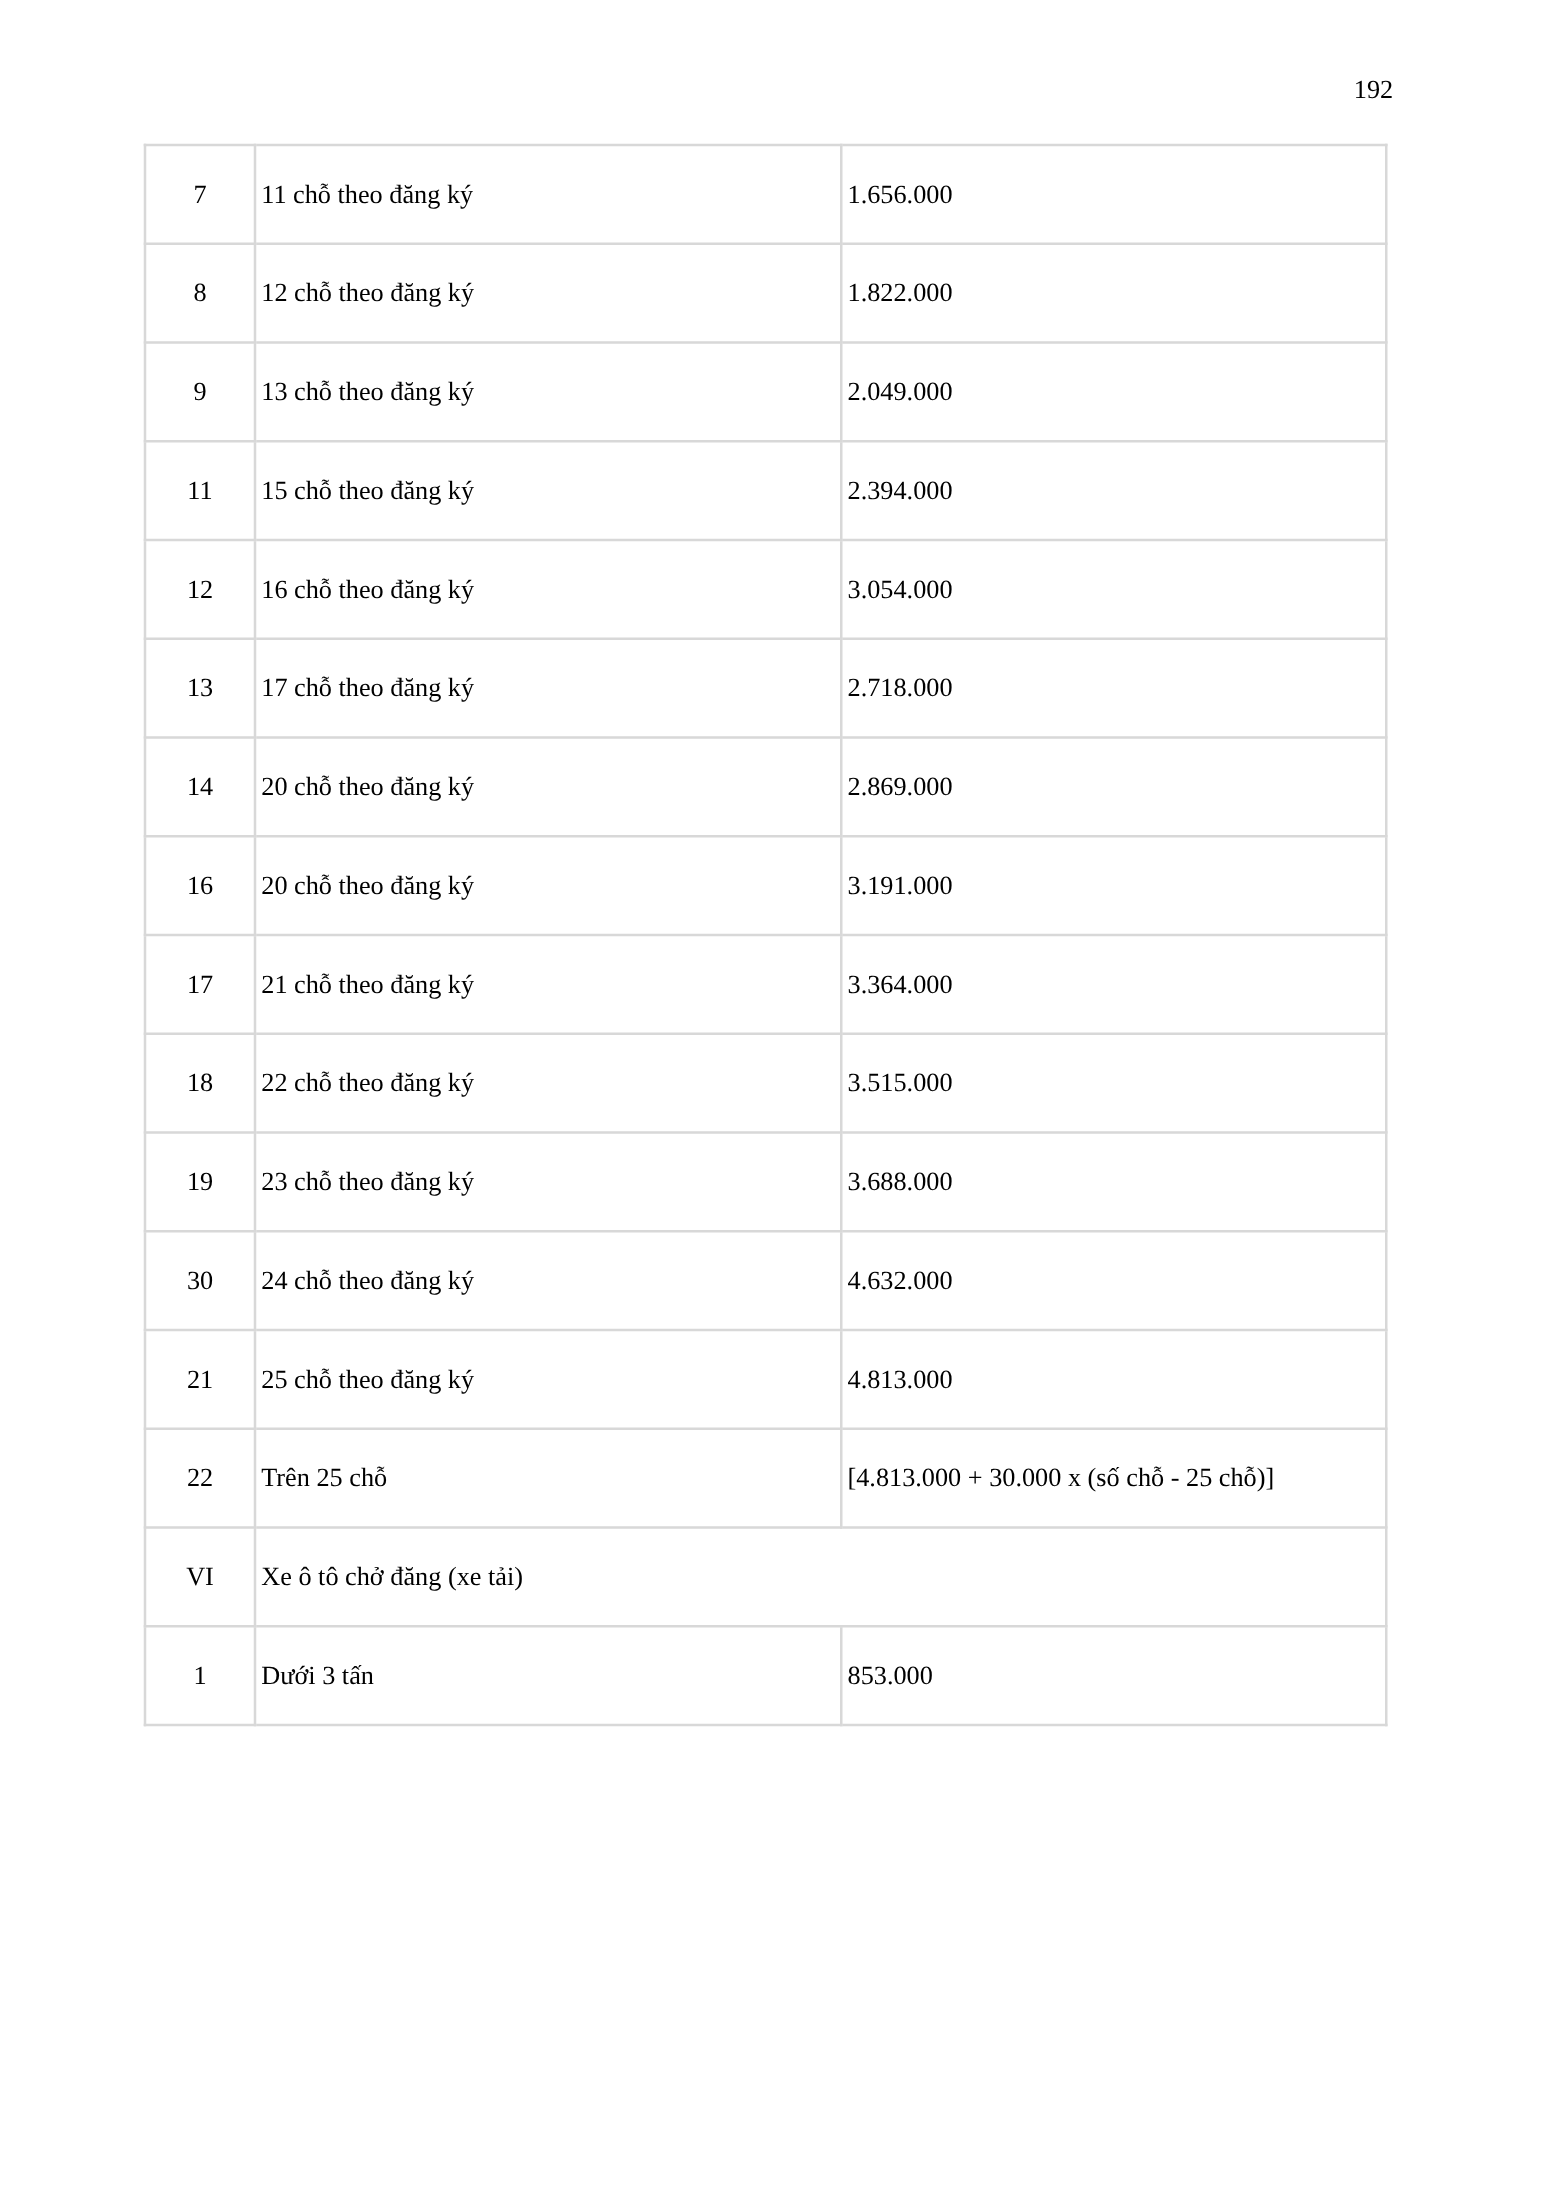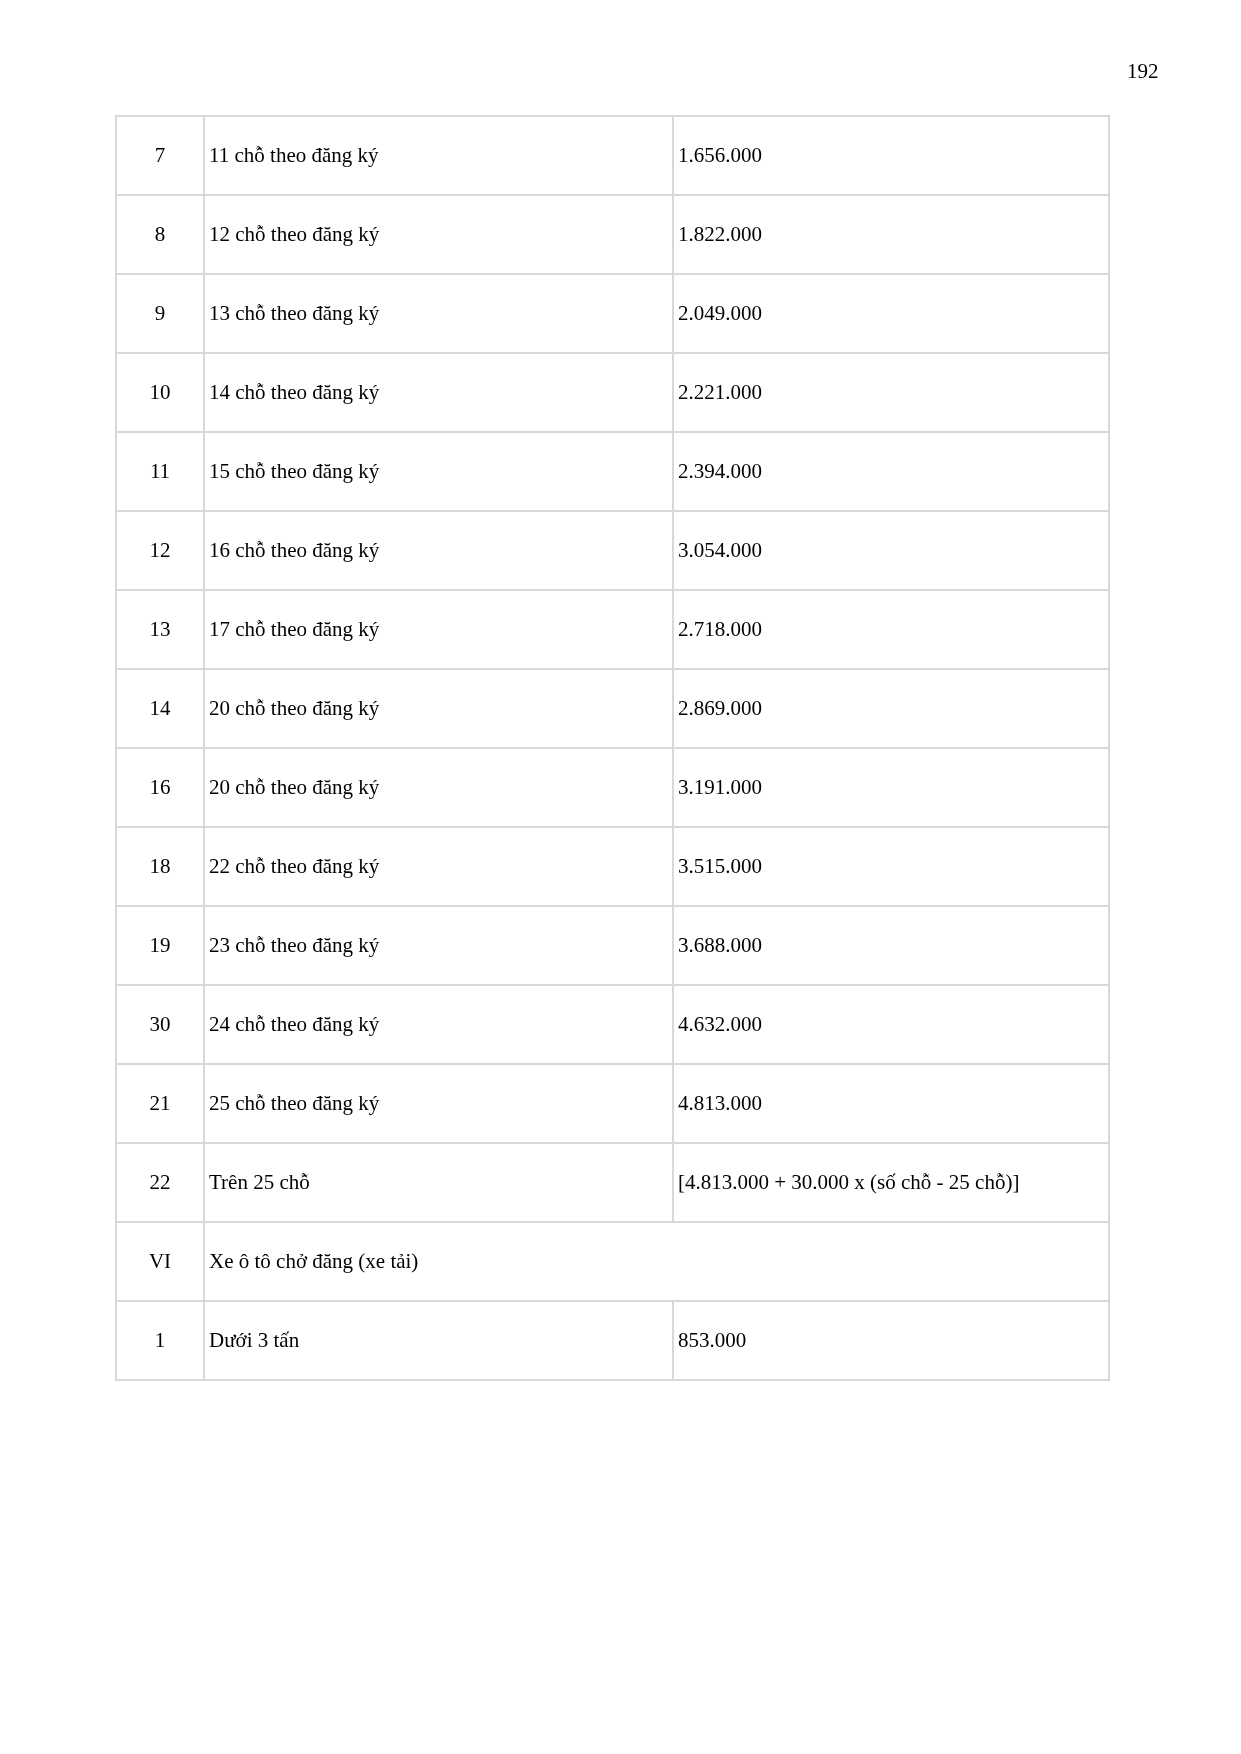--- a/index.html
+++ b/index.html
@@ -12,21 +12,20 @@
     font-family: "Liberation Serif", "DejaVu Serif", serif;
     color: #000000;
     overflow: hidden;
   }
   .page-number {
     position: absolute;
     top: 58px;
     left: 1083px;
     font-size: 21px;
     line-height: 26px;
-    margin-left: 44px;
   }
   table.fee-table {
     position: absolute;
     top: 115px;
     left: 115px;
     width: 993px;
     border-collapse: collapse;
     table-layout: fixed;
     font-size: 21px;
   }
@@ -77,25 +76,20 @@
           <td class="no">8</td>
           <td class="label">12 chỗ theo đăng ký</td>
           <td class="value">1.822.000</td>
         </tr>
         <tr>
           <td class="no">9</td>
           <td class="label">13 chỗ theo đăng ký</td>
           <td class="value">2.049.000</td>
         </tr>
         <tr>
-          <td class="no">10</td>
-          <td class="label">14 chỗ theo đăng ký</td>
-          <td class="value">2.221.000</td>
-        </tr>
-        <tr>
           <td class="no">11</td>
           <td class="label">15 chỗ theo đăng ký</td>
           <td class="value">2.394.000</td>
         </tr>
         <tr>
           <td class="no">12</td>
           <td class="label">16 chỗ theo đăng ký</td>
           <td class="value">3.054.000</td>
         </tr>
         <tr>
@@ -105,20 +99,25 @@
         </tr>
         <tr>
           <td class="no">14</td>
           <td class="label">20 chỗ theo đăng ký</td>
           <td class="value">2.869.000</td>
         </tr>
         <tr>
           <td class="no">16</td>
           <td class="label">20 chỗ theo đăng ký</td>
           <td class="value">3.191.000</td>
+        </tr>
+        <tr>
+          <td class="no">17</td>
+          <td class="label">21 chỗ theo đăng ký</td>
+          <td class="value">3.364.000</td>
         </tr>
         <tr>
           <td class="no">18</td>
           <td class="label">22 chỗ theo đăng ký</td>
           <td class="value">3.515.000</td>
         </tr>
         <tr>
           <td class="no">19</td>
           <td class="label">23 chỗ theo đăng ký</td>
           <td class="value">3.688.000</td>

